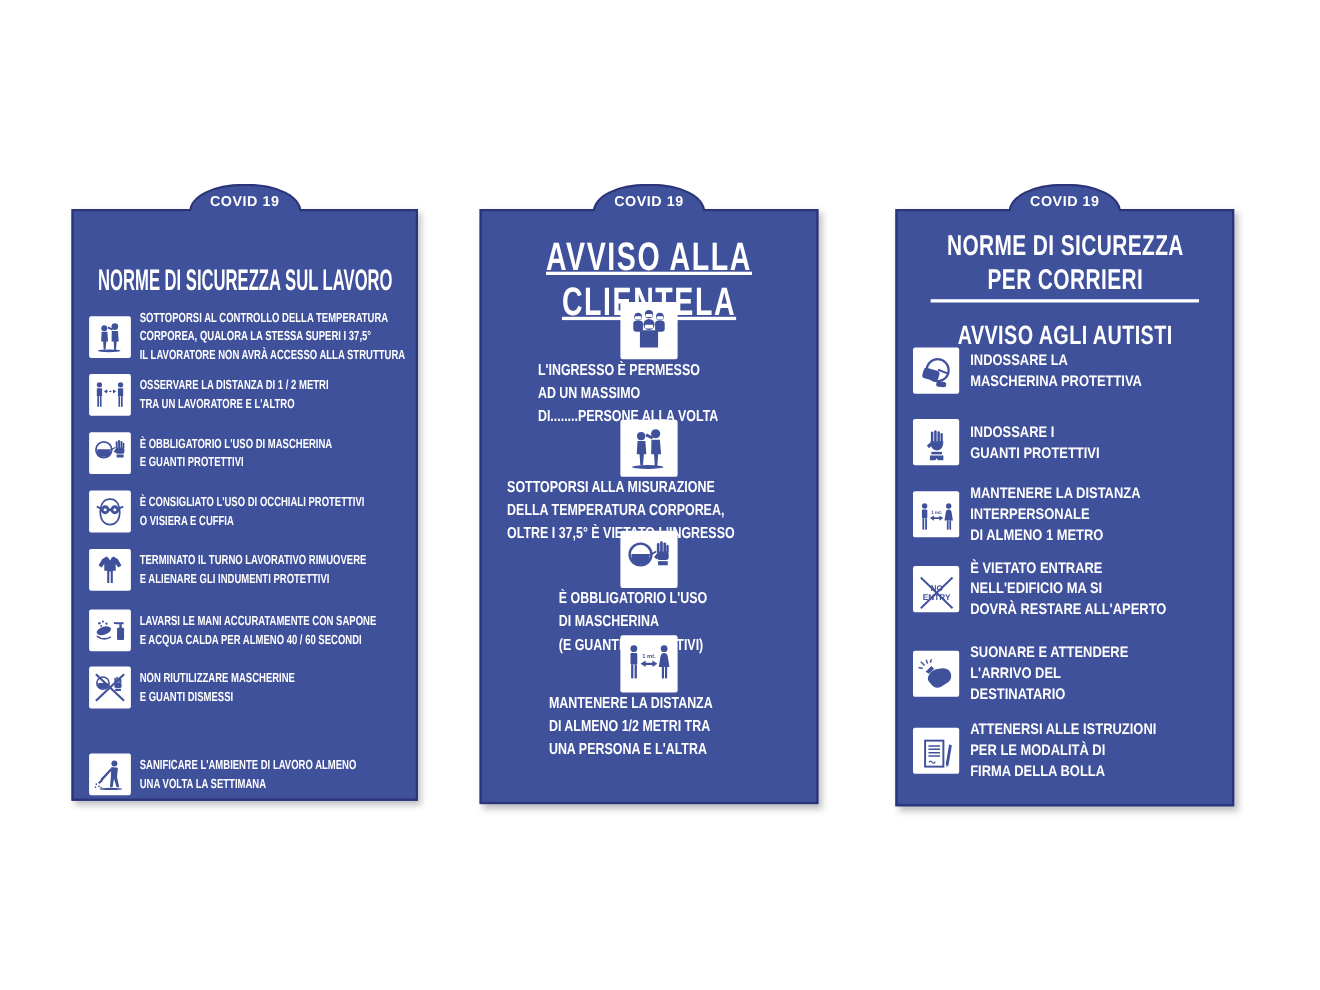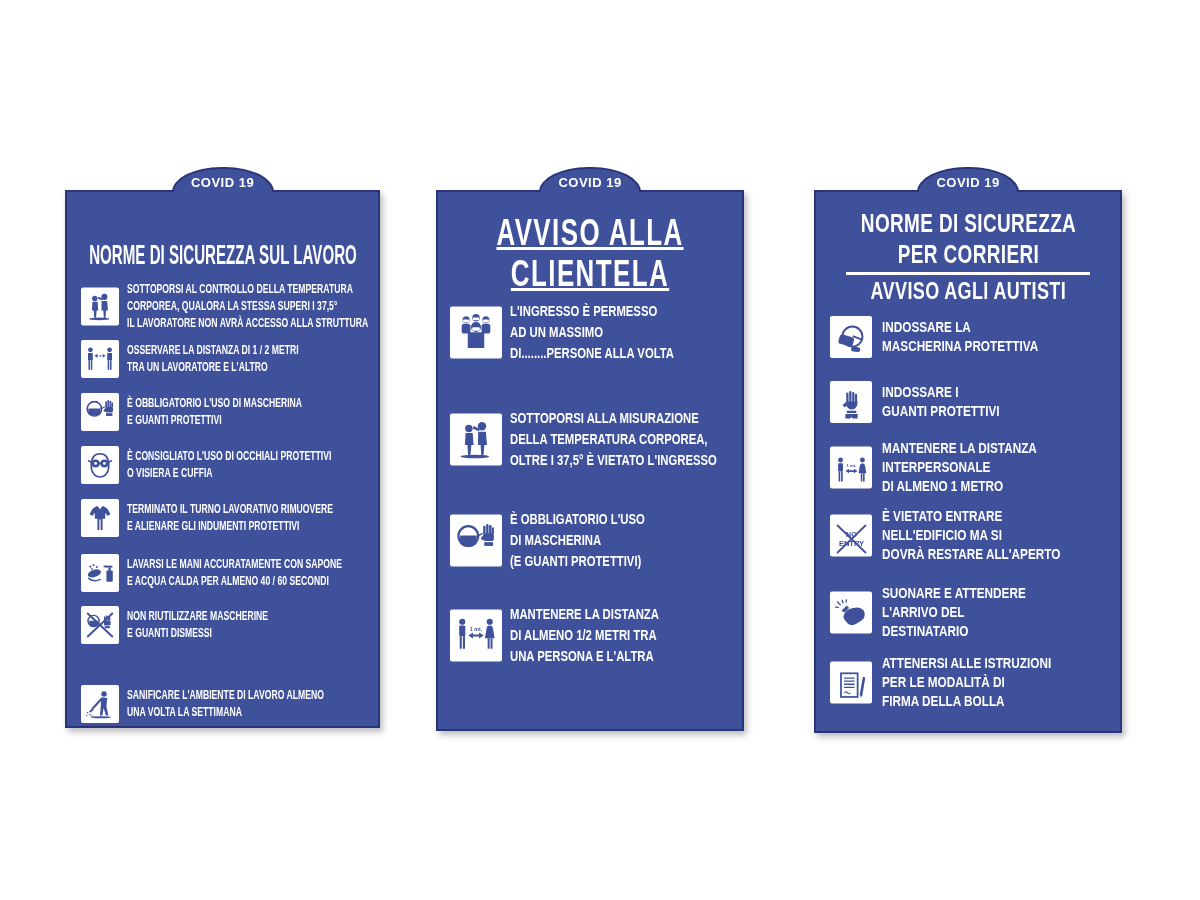--- a/index.html
+++ b/index.html
@@ -54,36 +54,36 @@
   .panel-1 .title{top:12px;margin-top:36px;}
   .panel-1 .title span{font-size:27px;transform:scaleX(.56);transform-origin:center;}
   .panel-2 .title{top:20px;text-decoration:underline;}
   .panel-2 .title span{font-size:36px;line-height:41px;letter-spacing:2px;transform:scaleX(.72);transform-origin:center;}
   .panel-3 .title{top:16px;}
   .panel-3 .title span{font-size:26px;line-height:31px;letter-spacing:.5px;transform:scaleX(.73);transform-origin:center;}
   .panel-3 .divider{
     position:absolute;top:80px;left:50%;transform:translateX(-50%);
     width:244px;height:3px;background:#fff;
   }
-  .panel-3 .subtitle{top:85px;}
+  .panel-3 .subtitle{top:100px;}
   .panel-3 .subtitle span{font-size:24px;letter-spacing:.5px;transform:scaleX(.75);transform-origin:center;}
 
   .row{
     position:absolute;left:14px;right:4px;
     display:flex;align-items:center;
     transform:translateY(-50%);
   }
   .ibox{
     background:#fff;border-radius:2px;
     display:flex;align-items:center;justify-content:center;
     color:var(--blue);
     flex:0 0 auto;
   }
   .panel-1 .ibox{width:38px;height:38px;margin-right:8px;}
-  .panel-2 .row{left:12px;}
+  .panel-2 .row{left:12px;flex-direction:column;}
   .panel-2 .ibox{width:52px;height:52px;margin-right:8px;}
   .panel-3 .ibox{width:42px;height:42px;margin-right:10px;align-items:flex-end;}
   .ibox svg{display:block;}
   .panel-1 .ibox svg{width:32px;height:32px;}
   .panel-2 .ibox svg{width:44px;height:44px;}
   .panel-3 .ibox svg{width:35px;height:35px;}
 
   .txt{
     color:#fff;font-weight:bold;white-space:pre;
     transform-origin:left center;

